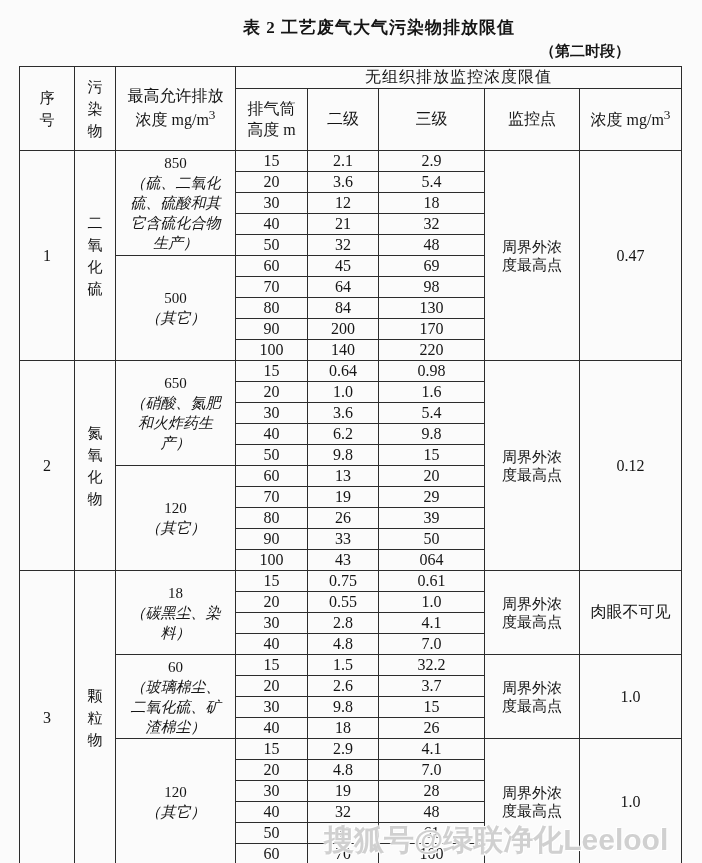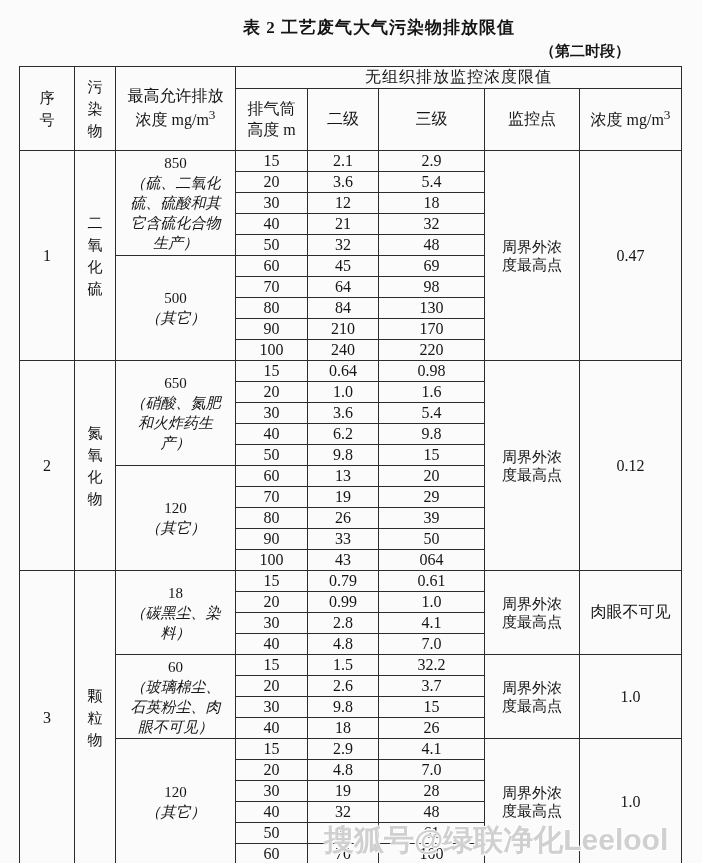--- a/index.html
+++ b/index.html
@@ -131,26 +131,26 @@
         <td>64</td>
         <td>98</td>
       </tr>
       <tr>
         <td>80</td>
         <td>84</td>
         <td>130</td>
       </tr>
       <tr>
         <td>90</td>
-        <td>210</td>
+        <td>200</td>
         <td>170</td>
       </tr>
       <tr>
         <td>100</td>
-        <td>240</td>
+        <td>140</td>
         <td>220</td>
       </tr>
       <tr>
         <td rowspan="10">2</td>
         <td rowspan="10"><span class="vtext">氮氧化物</span></td>
         <td rowspan="5" class="limit"><span class="limit-val">650</span><span class="limit-note">（硝酸、氮肥和火炸药生产）</span></td>
         <td>15</td>
         <td>0.64</td>
         <td>0.98</td>
         <td rowspan="10"><span class="mon-text">周界外浓度最高点</span></td>
@@ -200,42 +200,42 @@
       <tr>
         <td>100</td>
         <td>43</td>
         <td>064</td>
       </tr>
       <tr>
         <td rowspan="14">3</td>
         <td rowspan="14"><span class="vtext">颗粒物</span></td>
         <td rowspan="4" class="limit"><span class="limit-val">18</span><span class="limit-note">（碳黑尘、染料）</span></td>
         <td>15</td>
-        <td>0.79</td>
+        <td>0.75</td>
         <td>0.61</td>
         <td rowspan="4"><span class="mon-text">周界外浓度最高点</span></td>
         <td rowspan="4">肉眼不可见</td>
       </tr>
       <tr>
         <td>20</td>
-        <td>0.99</td>
+        <td>0.55</td>
         <td>1.0</td>
       </tr>
       <tr>
         <td>30</td>
         <td>2.8</td>
         <td>4.1</td>
       </tr>
       <tr>
         <td>40</td>
         <td>4.8</td>
         <td>7.0</td>
       </tr>
       <tr>
-        <td rowspan="4" class="limit"><span class="limit-val">60</span><span class="limit-note">（玻璃棉尘、石英粉尘、肉眼不可见）</span></td>
+        <td rowspan="4" class="limit"><span class="limit-val">60</span><span class="limit-note">（玻璃棉尘、二氧化硫、矿渣棉尘）</span></td>
         <td>15</td>
         <td>1.5</td>
         <td>32.2</td>
         <td rowspan="4"><span class="mon-text">周界外浓度最高点</span></td>
         <td rowspan="4">1.0</td>
       </tr>
       <tr>
         <td>20</td>
         <td>2.6</td>
         <td>3.7</td>

